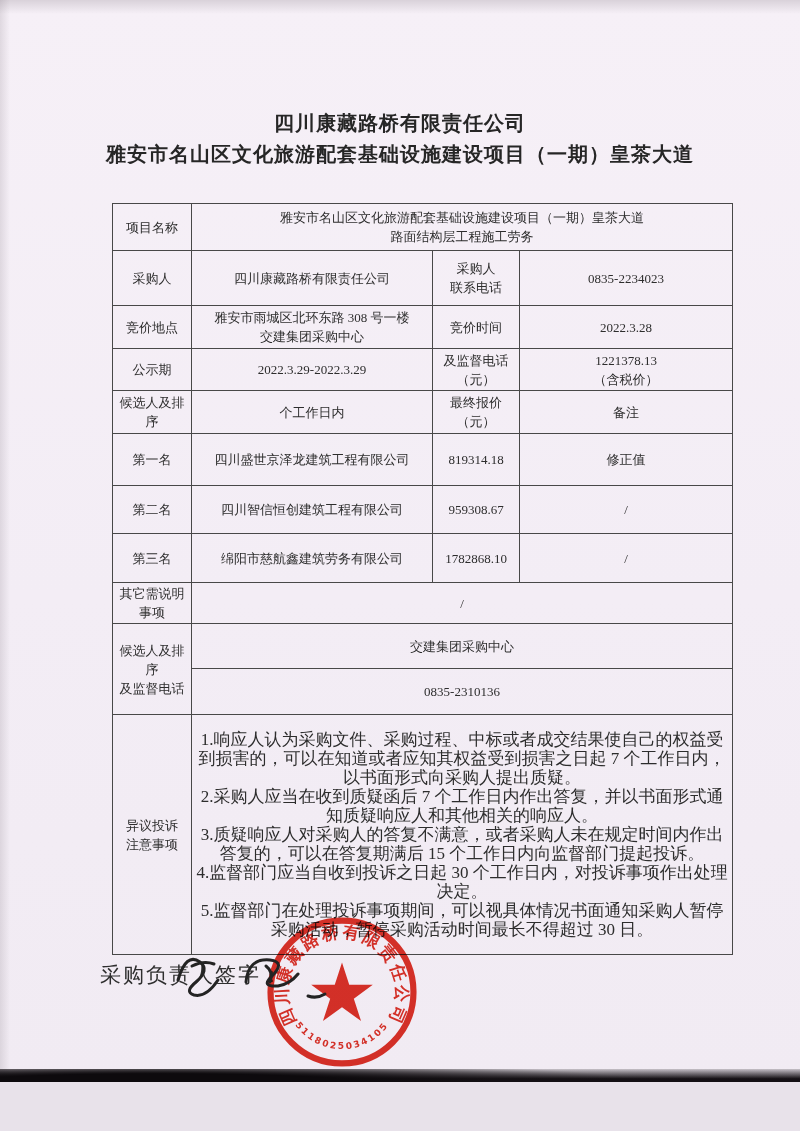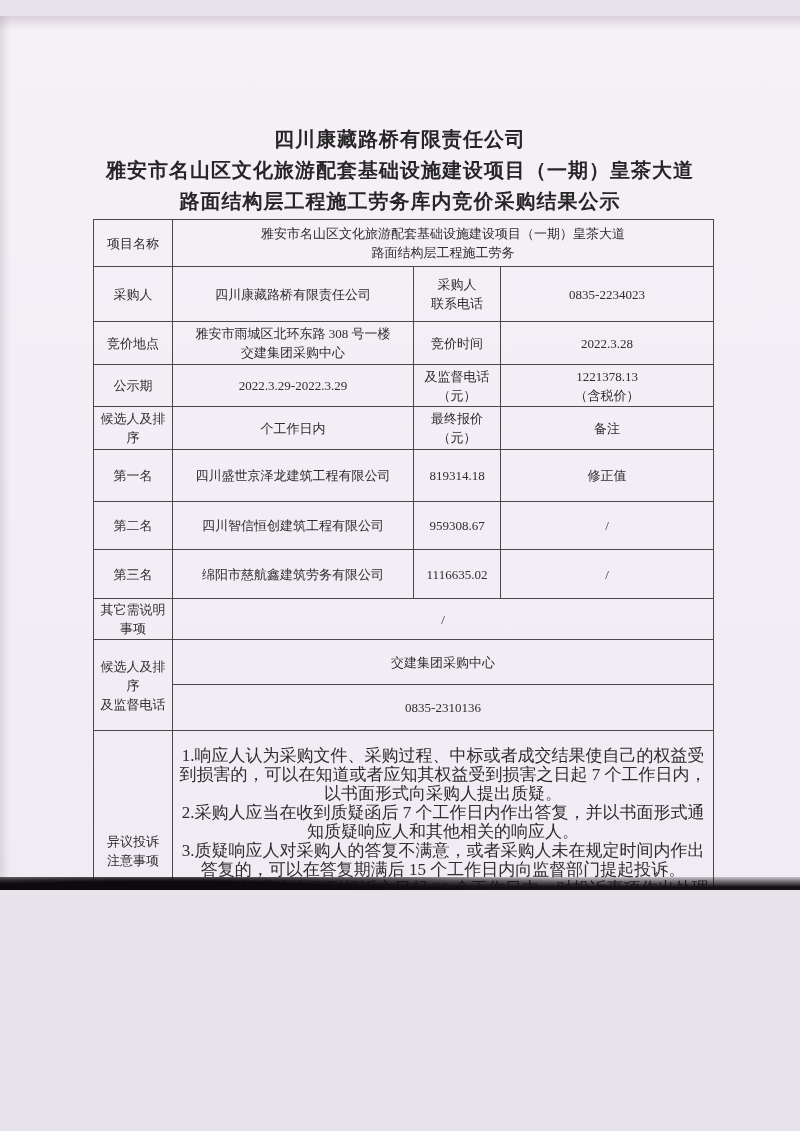--- a/index.html
+++ b/index.html
@@ -2,22 +2,22 @@
 <html><head>
 <meta charset="utf-8">
 <style>
   * { margin: 0; padding: 0; box-sizing: border-box; }
   html, body { background: #e8e2ea; }
   body { font-family: "Liberation Serif", "DejaVu Serif", serif; }
 
   .page {
     position: relative;
     width: 800px;
-    height: 874px;
-    margin: 16px auto;
+    height: 1082px;
+    margin: 0 auto;
     background: linear-gradient(180deg, #f6f0f7 0%, #f3edf5 55%, #f1ebf3 100%);
     color: #2b2b2b;
     overflow: hidden;
   }
 
   
   .scan-top {
     position: absolute; top: 0; left: 0; width: 100%; height: 14px;
     background: linear-gradient(180deg, rgba(150,140,150,0.30), rgba(150,140,150,0.0));
     pointer-events: none;
@@ -35,21 +35,21 @@
     pointer-events: none;
   }
 
   .titles {
     position: absolute; top: 108px; left: 0; width: 100%;
     text-align: center; font-weight: bold; font-size: 20px; line-height: 31px;
     letter-spacing: 1px; color: #262626;
   }
 
   table.doc {
-    position: absolute; top: 203px; left: 93px;
+    position: absolute; top: 203px; left: 112px;
     width: 620px; table-layout: fixed; border-collapse: collapse;
     font-size: 13px; color: #2d2d2d;
   }
   table.doc td {
     border: 1px solid #484848;
     text-align: center; vertical-align: middle;
     white-space: pre-line; line-height: 19px;
     padding: 1px 4px;
   }
   td.lbl { font-size: 13px; }
@@ -77,21 +77,20 @@
 <body>
 
 <div class="page">
 
   <div class="scan-top"></div>
   <div class="scan-left"></div>
 
   <div class="titles">
     <div>四川康藏路桥有限责任公司</div>
     <div>雅安市名山区文化旅游配套基础设施建设项目（一期）皇茶大道</div>
-    <div>路面结构层工程施工劳务库内竞价采购结果公示</div>
   </div>
 
   <table class="doc">
     <colgroup>
       <col style="width:79px">
         <col style="width:241px">
         <col style="width:87px">
         <col style="width:213px">
     </colgroup>
     <tbody>
@@ -137,21 +136,21 @@
     </tr>
     <tr style="height:48px">
       <td>第二名</td>
       <td>四川智信恒创建筑工程有限公司</td>
       <td>959308.67</td>
       <td>/</td>
     </tr>
     <tr style="height:49px">
       <td>第三名</td>
       <td>绵阳市慈航鑫建筑劳务有限公司</td>
-      <td>1116635.02</td>
+      <td>1782868.10</td>
       <td>/</td>
     </tr>
     <tr style="height:40px">
       <td class="lbl">其它需说明
 事项</td>
       <td colspan="3" class="left-val">/</td>
     </tr>
     <tr style="height:45px">
       <td rowspan="2" class="lbl">候选人及排序
 及监督电话</td>

